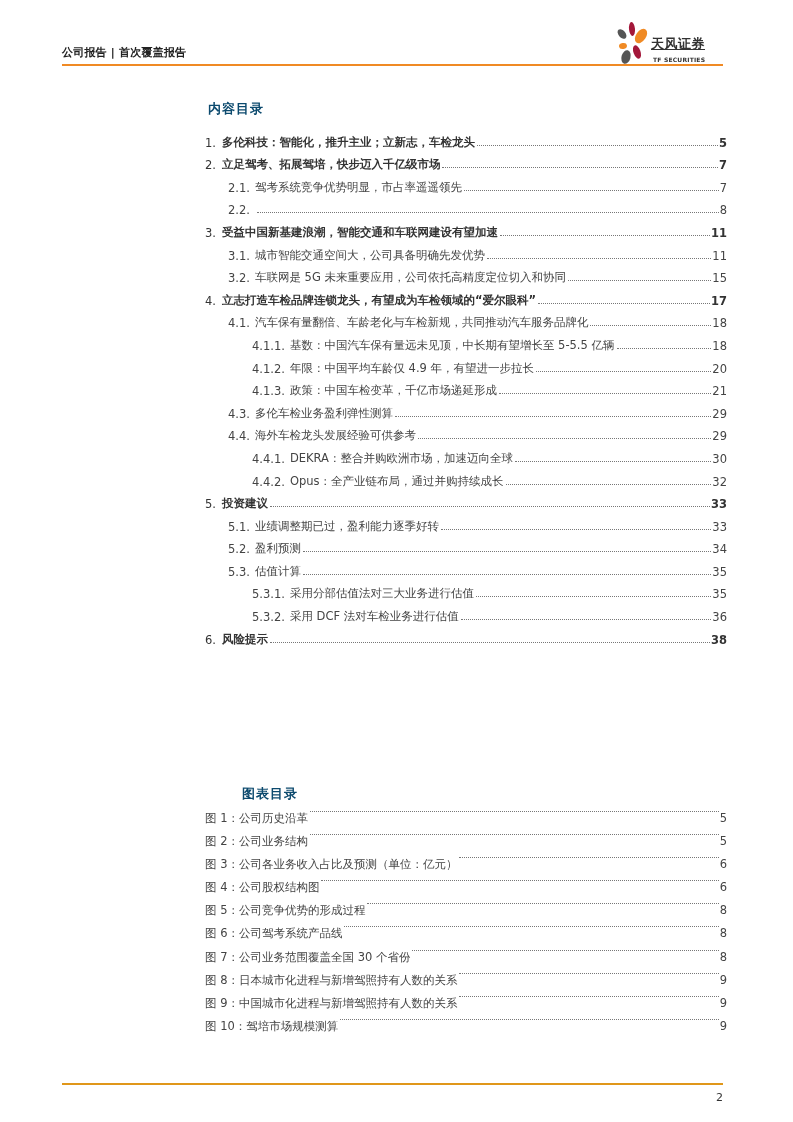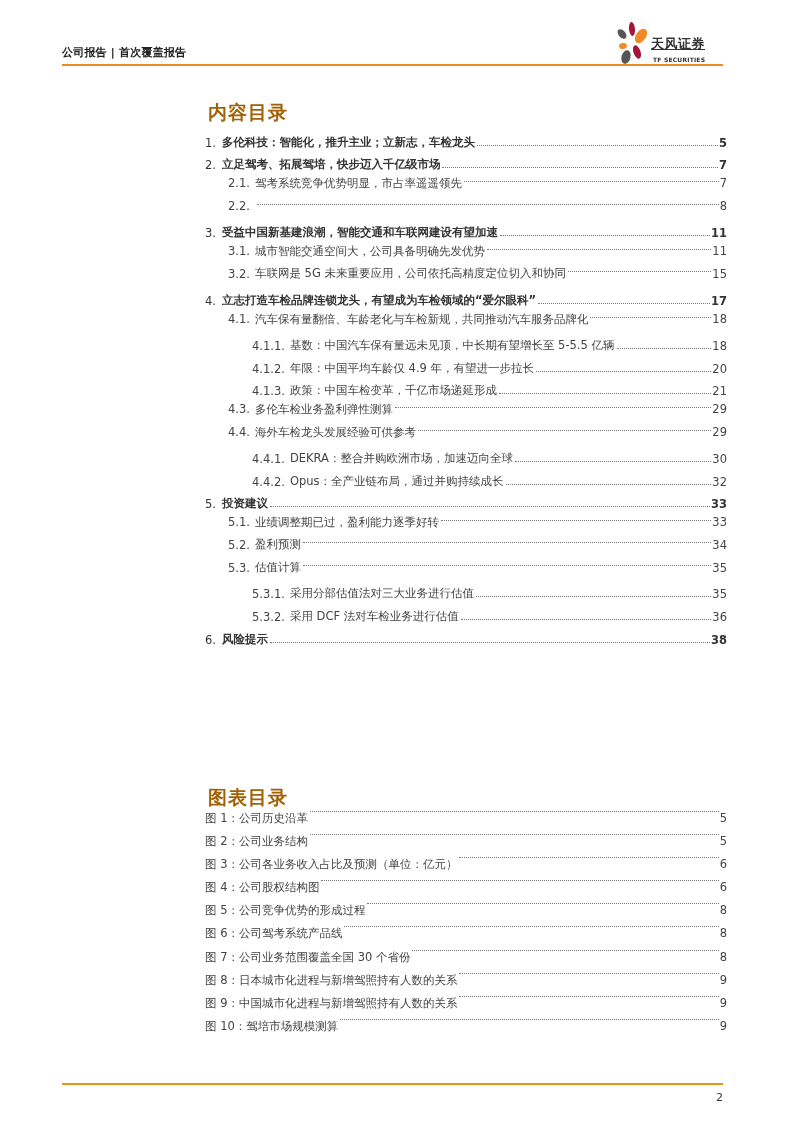--- a/index.html
+++ b/index.html
@@ -21,30 +21,30 @@
   .logo-cn {
     position: absolute; left: 34px; top: 15px; font-size: 13px; color: #333333;
     font-weight: bold; letter-spacing: 0.5px; text-decoration: underline;
   }
   .logo-en {
     position: absolute; left: 36px; top: 36px; font-size: 6px; color: #333333;
     font-weight: bold; letter-spacing: 0.2px;
   }
 
   .section-title {
-    position: absolute; left: 208px; font-size: 19px; font-weight: bold; color: #a16207;
+    position: absolute; left: 208px; font-size: 13px; font-weight: bold; color: #0c4a6e;
     letter-spacing: 1px;
   }
   .toc { position: absolute; left: 205px; width: 522px; }
   .toc-row {
     display: flex; align-items: flex-end; height: 22.6px; font-size: 11.5px; color: #444444;
     white-space: nowrap;
   }
   .toc-row.lvl1 { font-weight: bold; color: #333333; padding-left: 0; }
-  .toc-row.lvl2 { padding-left: 23px; align-items: center; }
+  .toc-row.lvl2 { padding-left: 23px; }
   .toc-row.lvl3 { padding-left: 47px; }
   .toc-num { margin-right: 5px; }
   .toc-row.lvl1 .toc-num { font-weight: normal; margin-right: 6px; }
   .toc-dots {
     flex: 1; border-bottom: 1px dotted #777777; margin: 0 1px 4px 2px; min-width: 10px;
   }
   .toc-page { text-align: right; }
 
   .fig-row {
     display: flex; align-items: flex-start; height: 23.1px; font-size: 11.5px; color: #444444;
@@ -211,21 +211,21 @@
       <span class="toc-page">36</span>
     </div>
     <div class="toc-row lvl1">
       <span class="toc-num">6.</span>
       <span class="toc-title">风险提示</span>
       <span class="toc-dots"></span>
       <span class="toc-page">38</span>
     </div>
   </div>
 
-<div class="section-title" style="top:785px;">图表目录</div>
+<div class="section-title" style="top:785px;margin-left:34px;">图表目录</div>
 <div class="toc" id="figs" style="top:811px;">
     <div class="fig-row">
       <span class="toc-title">图 1：公司历史沿革</span>
       <span class="toc-dots"></span>
       <span class="toc-page">5</span>
     </div>
     <div class="fig-row">
       <span class="toc-title">图 2：公司业务结构</span>
       <span class="toc-dots"></span>
       <span class="toc-page">5</span>

